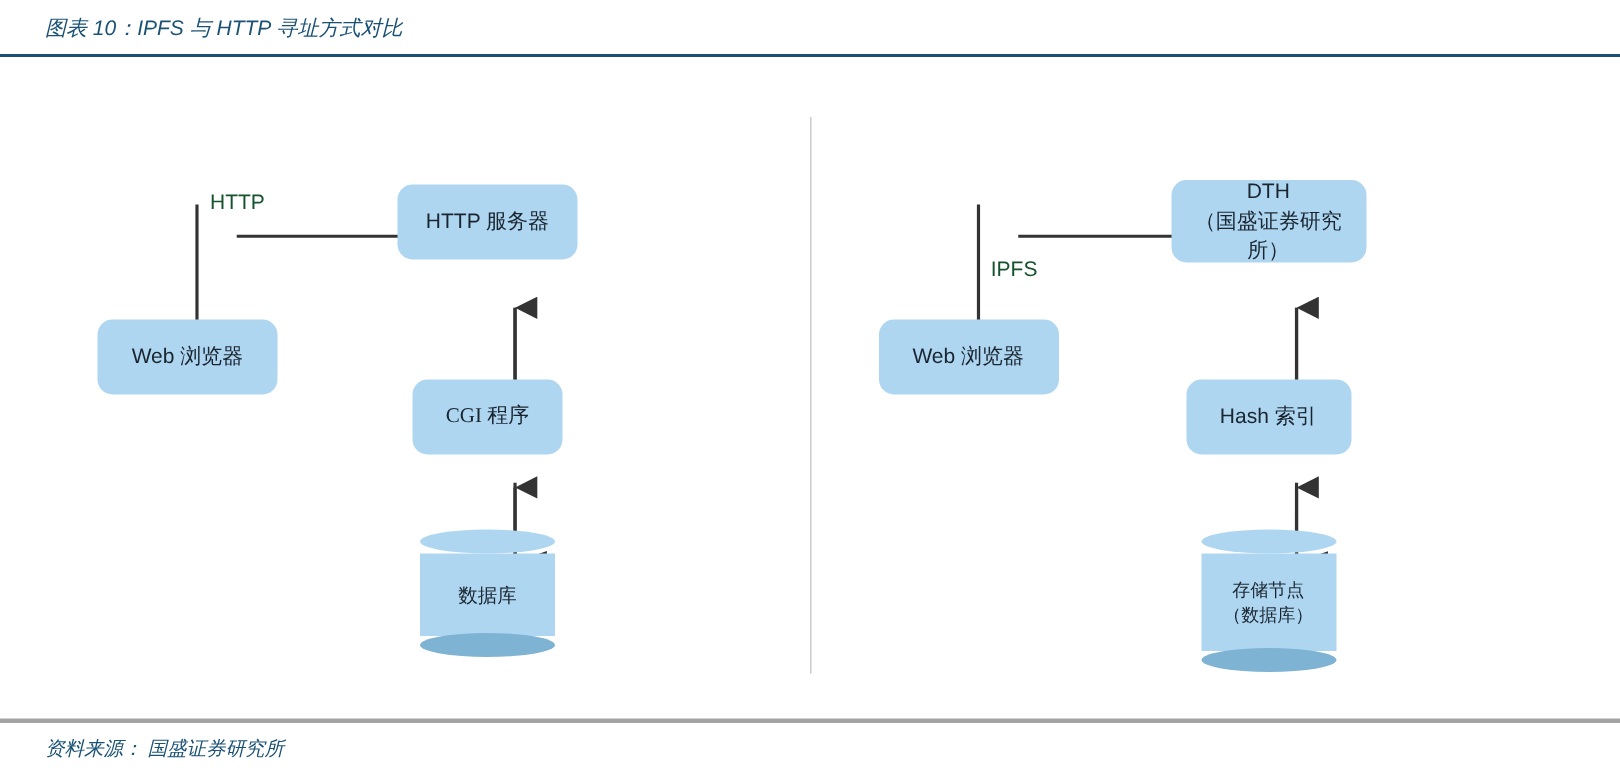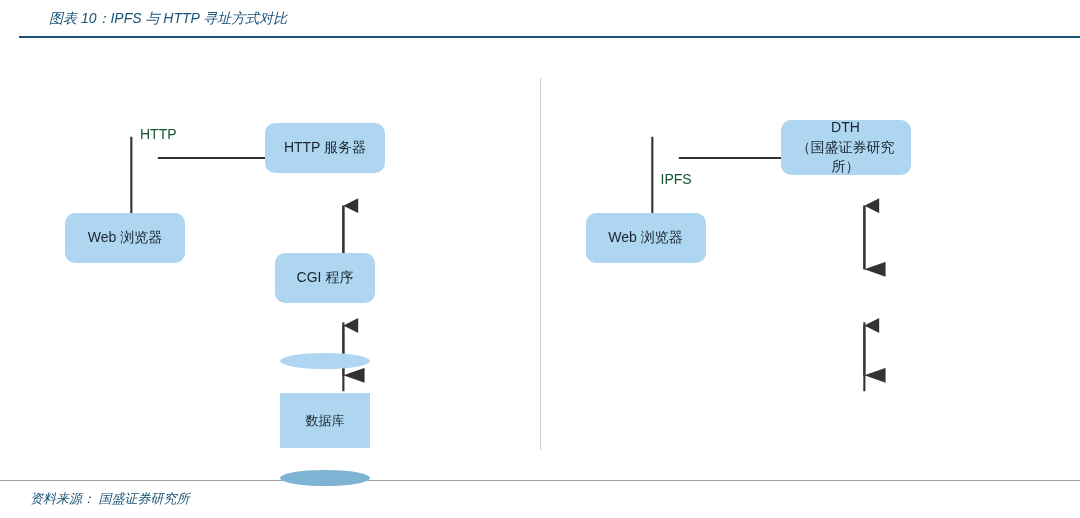--- a/index.html
+++ b/index.html
@@ -20,21 +20,20 @@
       display: flex;
       flex-direction: column;
     }
 
     .title-bar {
       display: flex;
       align-items: flex-end;
       padding: 10px 30px 8px 30px;
       border-bottom: 2px solid #1a5276;
       gap: 10px;
-      margin-left: 19px;
     }
 
     .title-text {
       font-size: 14px;
       color: #1a5276;
       font-style: italic;
       font-weight: normal;
     }
 
     .diagram-area {
@@ -113,36 +112,36 @@
       position: relative;
       z-index: 2;
       margin-top: -2px;
     }
 
     .cylinder-wrapper {
       position: absolute;
       display: flex;
       flex-direction: column;
       align-items: center;
-      gap: 24px;
     }
 
     
     .diagram-svg {
       position: absolute;
       top: 0;
       left: 0;
       width: 100%;
       height: 100%;
       pointer-events: none;
     }
 
     .footer-bar {
       padding: 8px 30px 10px 30px;
-      border-top: 1px solid #a3a3a3;
+      border-top: 3px solid #a3a3a3;
+      font-family: Liberation Serif, serif;
     }
 
     .footer-text {
       font-size: 13px;
       color: #1a5276;
       font-style: italic;
     }
 
     .label-text {
       position: absolute;
@@ -203,21 +202,21 @@
       <div class="label-text" style="left:120px; top:68px;">HTTP</div>
 
       <div class="node" style="width:120px; height:50px; left:245px; top:65px;">
         <span>HTTP 服务器</span>
       </div>
 
       <div class="node" style="width:120px; height:50px; left:45px; top:155px;">
         <span>Web 浏览器</span>
       </div>
 
-      <div class="node" style="width:100px; height:50px; left:255px; top:195px;">
+      <div class="node" style="width:100px; height:50px; left:255px; top:195px;font-family:Liberation Serif, serif;">
         <span>CGI 程序</span>
       </div>
 
       <div class="cylinder-wrapper" style="left:260px; top:295px;">
         <div class="cylinder-top"></div>
         <div class="cylinder-body">
           <span>数据库</span>
         </div>
         <div class="cylinder-bottom"></div>
       </div>
@@ -254,20 +253,31 @@
 
       <div class="node" style="width:130px; height:55px; left:240px; top:62px; text-align:center;">
         <span style="white-space:pre-line;">DTH
 （国盛证券研究所）</span>
       </div>
 
       <div class="node" style="width:120px; height:50px; left:45px; top:155px;">
         <span>Web 浏览器</span>
       </div>
 
-
+      <div class="node" style="width:110px; height:50px; left:250px; top:195px;">
+        <span>Hash 索引</span>
+      </div>
+
+      <div class="cylinder-wrapper" style="left:260px; top:295px;">
+        <div class="cylinder-top"></div>
+        <div class="cylinder-body" style="height:65px;">
+          <span style="white-space:pre-line; font-size:12px;">存储节点
+（数据库）</span>
+        </div>
+        <div class="cylinder-bottom"></div>
+      </div>
     </div>
   </div>
 
   <div class="footer-bar">
     <span class="footer-text">资料来源：  国盛证券研究所</span>
   </div>
 </div>
 
 </body></html>

